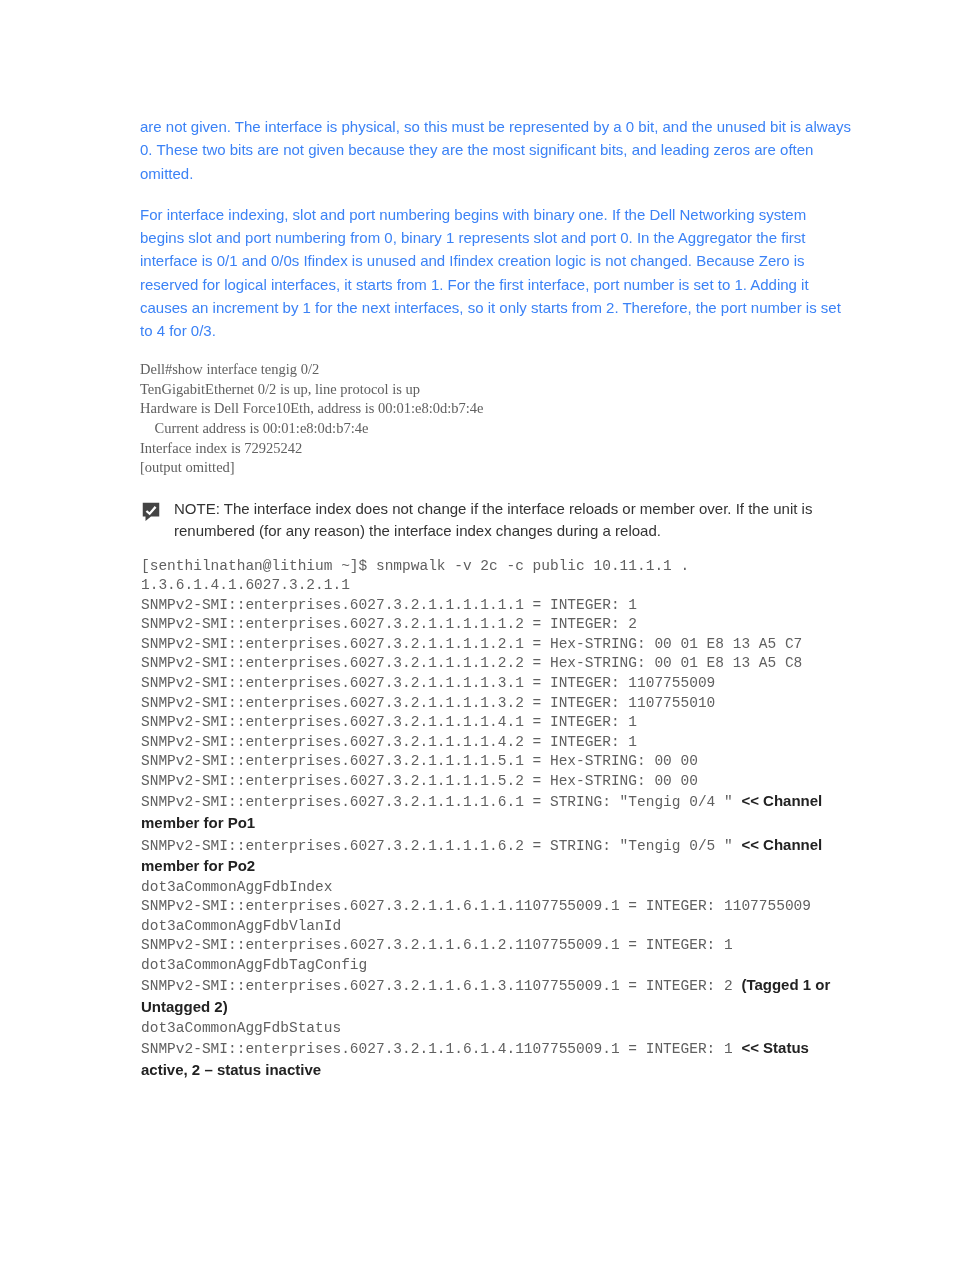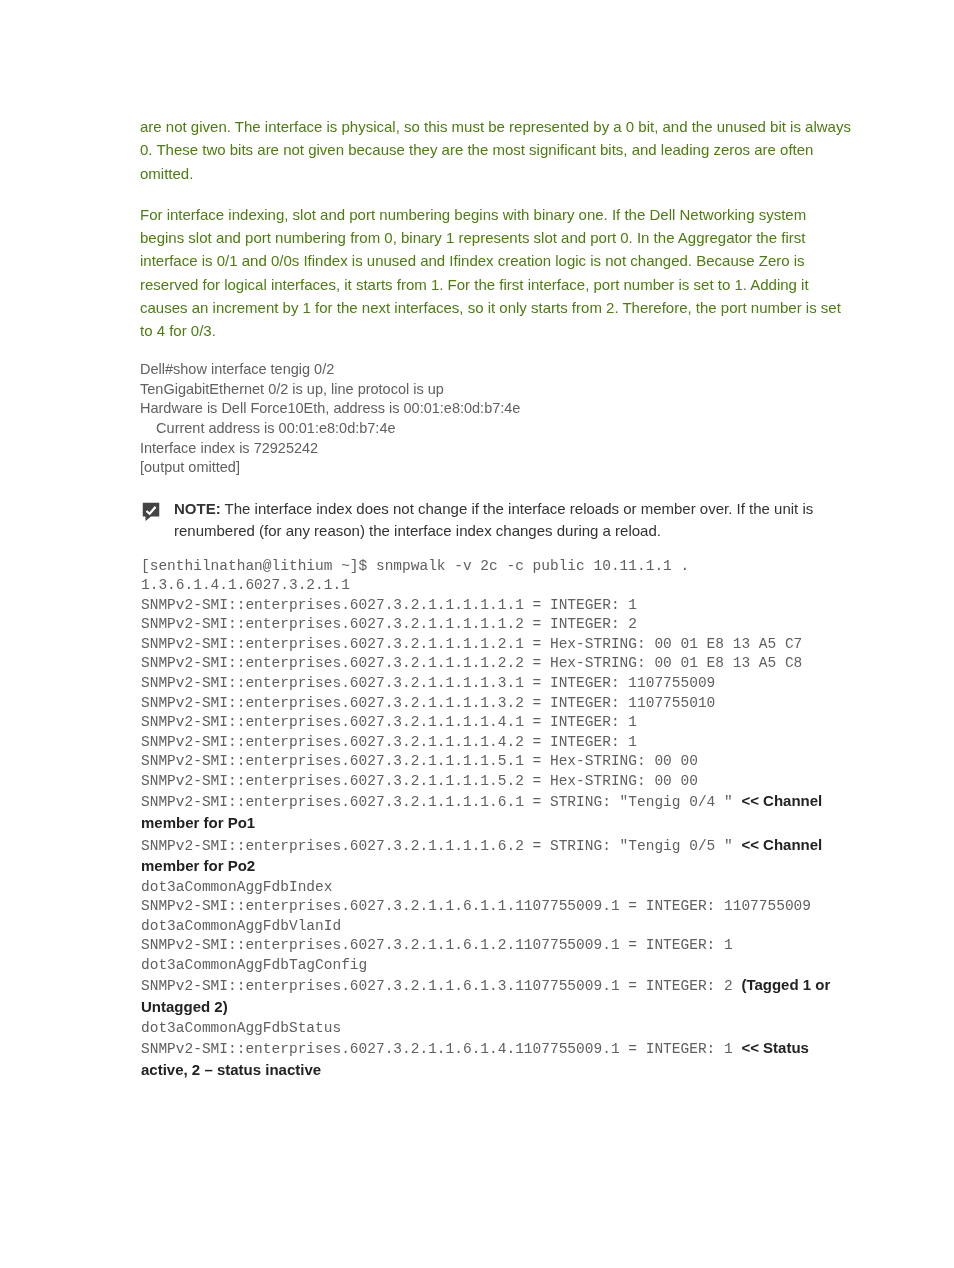--- a/index.html
+++ b/index.html
@@ -15,29 +15,29 @@
     width: 954px;
     min-height: 1268px;
     box-sizing: border-box;
     padding: 115px 100px 50px 140px;
     position: relative;
   }
   p.body {
     margin: 0 0 18px 0;
     font-size: 15px;
     line-height: 1.55;
-    color: #4d7c0f;
+    color: #3b82f6;
   }
   .subheading {
     font-weight: 700;
     font-size: 15px;
     margin: 12px 0 6px 0;
   }
   pre.code {
-    font-family: Liberation Sans, sans-serif;
+    font-family: Liberation Serif, serif;
     font-size: 14.5px;
     color: #606060;
     white-space: pre;
     margin: 4px 0 20px 0;
     line-height: 1.35;
   }
   h2.section-title {
     font-size: 28px;
     font-weight: 700;
     margin: 10px 0 10px 0;
@@ -54,21 +54,21 @@
     width: 22px;
     height: 22px;
     margin-top: 2px;
   }
   .note-text {
     flex: 1;
     font-size: 15px;
     line-height: 1.5;
   }
   .note-label {
-    font-weight: 700;
+    font-weight: 400;
   }
   .mixed-code {
     font-family: "Courier New", monospace;
     font-size: 14.5px;
     color: #606060;
     line-height: 1.35;
     margin: 4px 0 16px 1px;
     white-space: pre-wrap;
     word-break: break-word;
   }

